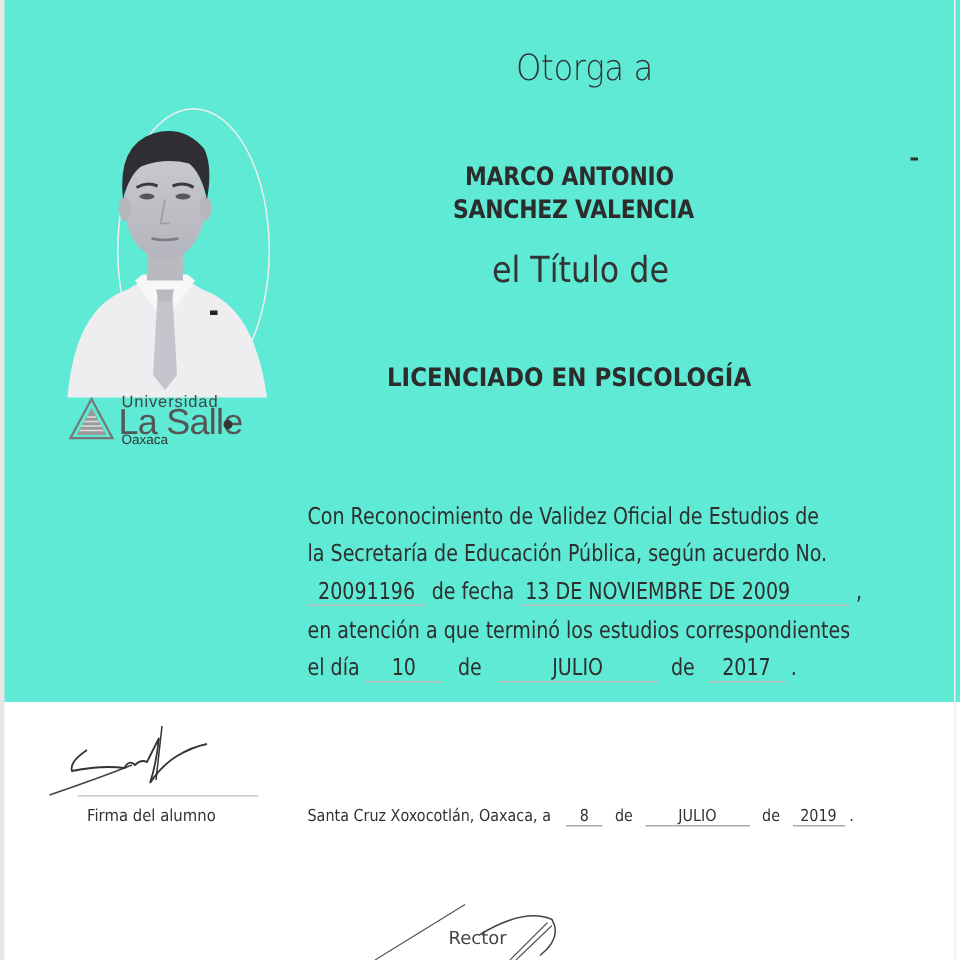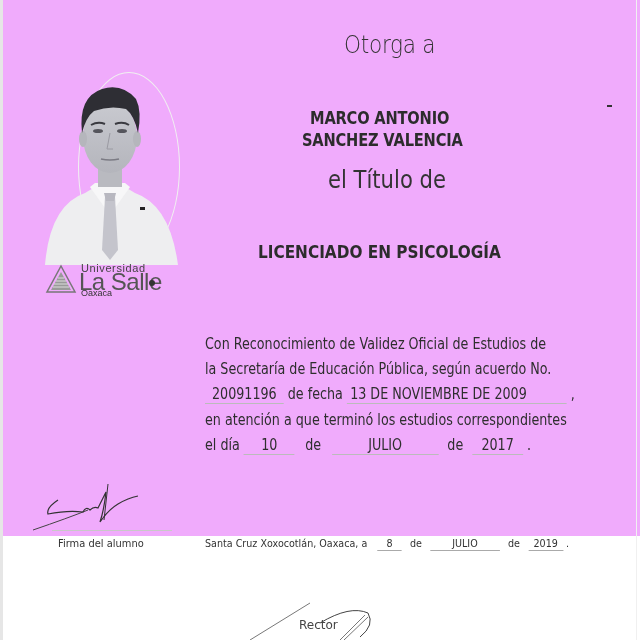--- a/index.html
+++ b/index.html
@@ -1,19 +1,19 @@
 <!DOCTYPE html>
 <html><head>
 <meta charset="utf-8">
 <style>
   * { margin: 0; padding: 0; box-sizing: border-box; }
   html, body { width: 640px; height: 640px; overflow: hidden; background: #ffffff; }
   body { position: relative; font-family: "Liberation Sans", sans-serif; color: #2a2a2a; }
 
-  .page { position: absolute; left: 0; top: 0; width: 640px; height: 536px; background: #f0abfc; }
+  .page { position: absolute; left: 0; top: 0; width: 640px; height: 468px; background: #5eead4; }
   .edge-left { position: absolute; left: 0; top: 0; width: 3px; height: 640px; background: #e6e6e6; }
   .edge-right { position: absolute; right: 3px; top: 0; width: 1px; height: 640px; background: #f0f0f0; }
 
   .otorga { position: absolute; left: 344px; top: 31px; font-size: 24px; color: #333; letter-spacing: -0.3px; font-family: "DejaVu Sans", sans-serif; font-weight: 300; transform: scaleX(0.9); transform-origin: left top; }
 
   .name-line { position: absolute; font-size: 17px; font-weight: bold; color: #2c2c2c; font-family: "DejaVu Sans", sans-serif; transform: scaleX(0.86); transform-origin: left top; letter-spacing: -0.2px; }
   .name1 { left: 310px; top: 108px; }
   .name2 { left: 302px; top: 130px; }
 
   .titulo-de { position: absolute; left: 328px; top: 166px; font-size: 24px; color: #333; font-family: "DejaVu Sans", sans-serif; transform: scaleX(0.88); transform-origin: left top; }

